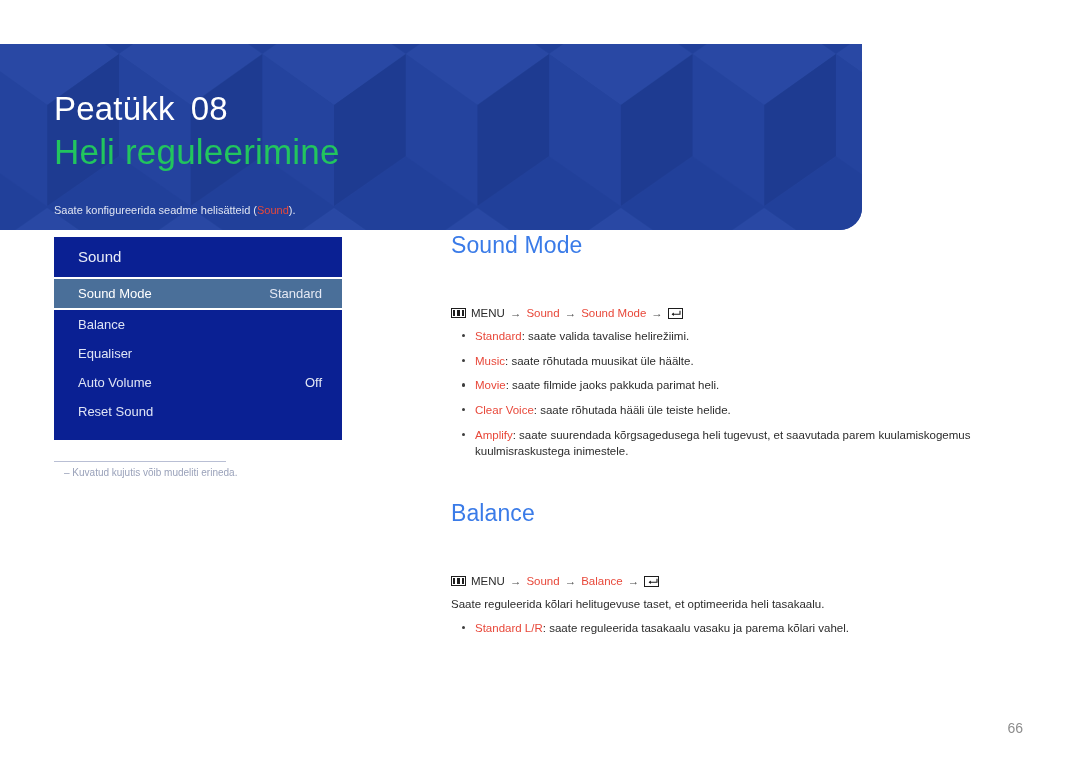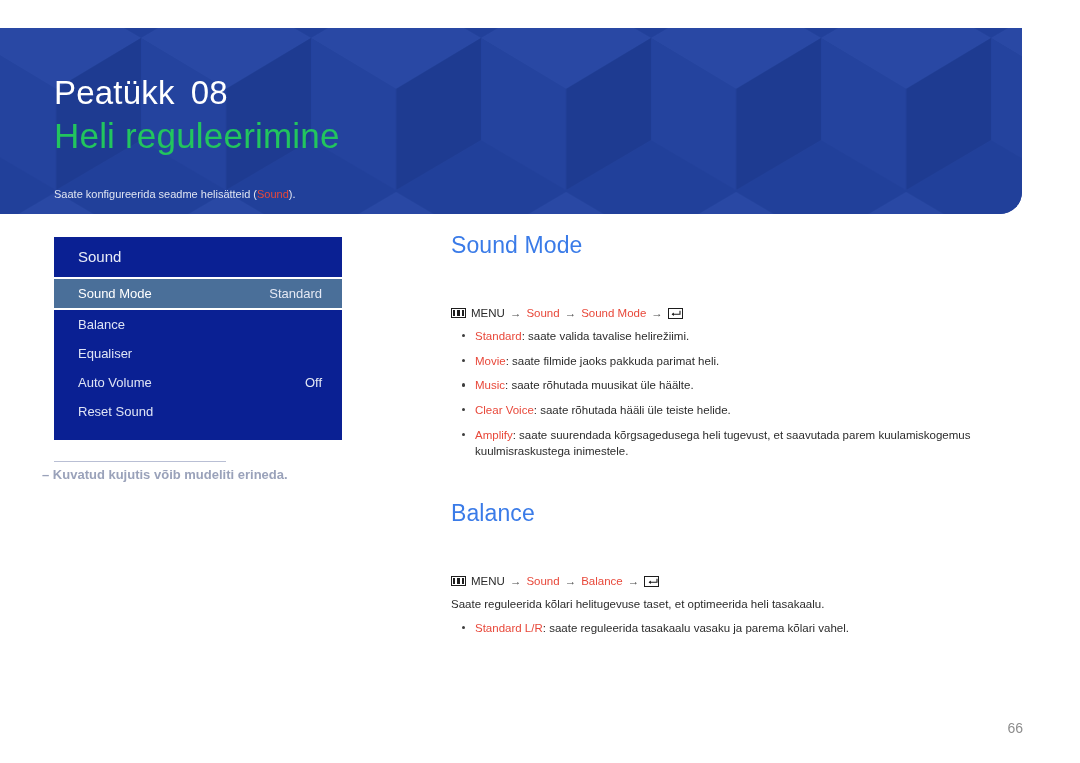--- a/index.html
+++ b/index.html
@@ -13,22 +13,22 @@
     position: relative;
     overflow: hidden;
     font-family: "Liberation Sans", sans-serif;
     color: #2b2b2b;
   }
 
   
   .banner {
     position: absolute;
     left: 0;
-    top: 28px;
-    width: 1022px;
+    top: 44px;
+    width: 862px;
     height: 186px;
     background: #21409a;
     border-bottom-right-radius: 22px;
     overflow: hidden;
   }
   .banner-pattern {
     position: absolute;
     inset: 0;
     opacity: 1;
   }
@@ -115,26 +115,25 @@
   .note-rule {
     position: absolute;
     left: 54px;
     top: 461px;
     width: 172px;
     height: 1px;
     background: #b9bfd4;
   }
   .note-text {
     position: absolute;
-    left: 42px;
+    left: 64px;
     top: 467px;
-    font-size: 13px;
+    font-size: 10px;
     color: #9aa2ba;
     white-space: nowrap;
-    font-weight: bold;
   }
 
   
   .content {
     position: absolute;
     left: 451px;
     top: 232px;
     width: 580px;
   }
   .sec-title {
@@ -298,22 +297,22 @@
       <span class="arrow">→</span>
       <span class="ico-enter">
         <svg width="11" height="8" viewBox="0 0 11 8" xmlns="http://www.w3.org/2000/svg">
           <path d="M10 0.8 L10 4.3 L2.2 4.3" stroke="#1d1d1d" stroke-width="1.1" fill="none"></path>
           <path d="M3.9 2.6 L1.6 4.3 L3.9 6.0 Z" fill="#1d1d1d"></path>
         </svg>
       </span>
     </div>
     <ul class="bullets">
       <li><span class="kw">Standard</span><span>: saate valida tavalise helirežiimi.</span></li>
+      <li><span class="kw">Music</span><span>: saate rõhutada muusikat üle häälte.</span></li>
       <li><span class="kw">Movie</span><span>: saate filmide jaoks pakkuda parimat heli.</span></li>
-      <li><span class="kw">Music</span><span>: saate rõhutada muusikat üle häälte.</span></li>
       <li><span class="kw">Clear Voice</span><span>: saate rõhutada hääli üle teiste helide.</span></li>
       <li><span class="kw">Amplify</span><span>: saate suurendada kõrgsagedusega heli tugevust, et saavutada parem kuulamiskogemus kuulmisraskustega inimestele.</span></li>
     </ul>
   </div>
 
   <div class="section">
     <h2 class="sec-title">Balance</h2>
     <div class="path">
       <span class="ico-menu">
           <i></i>

